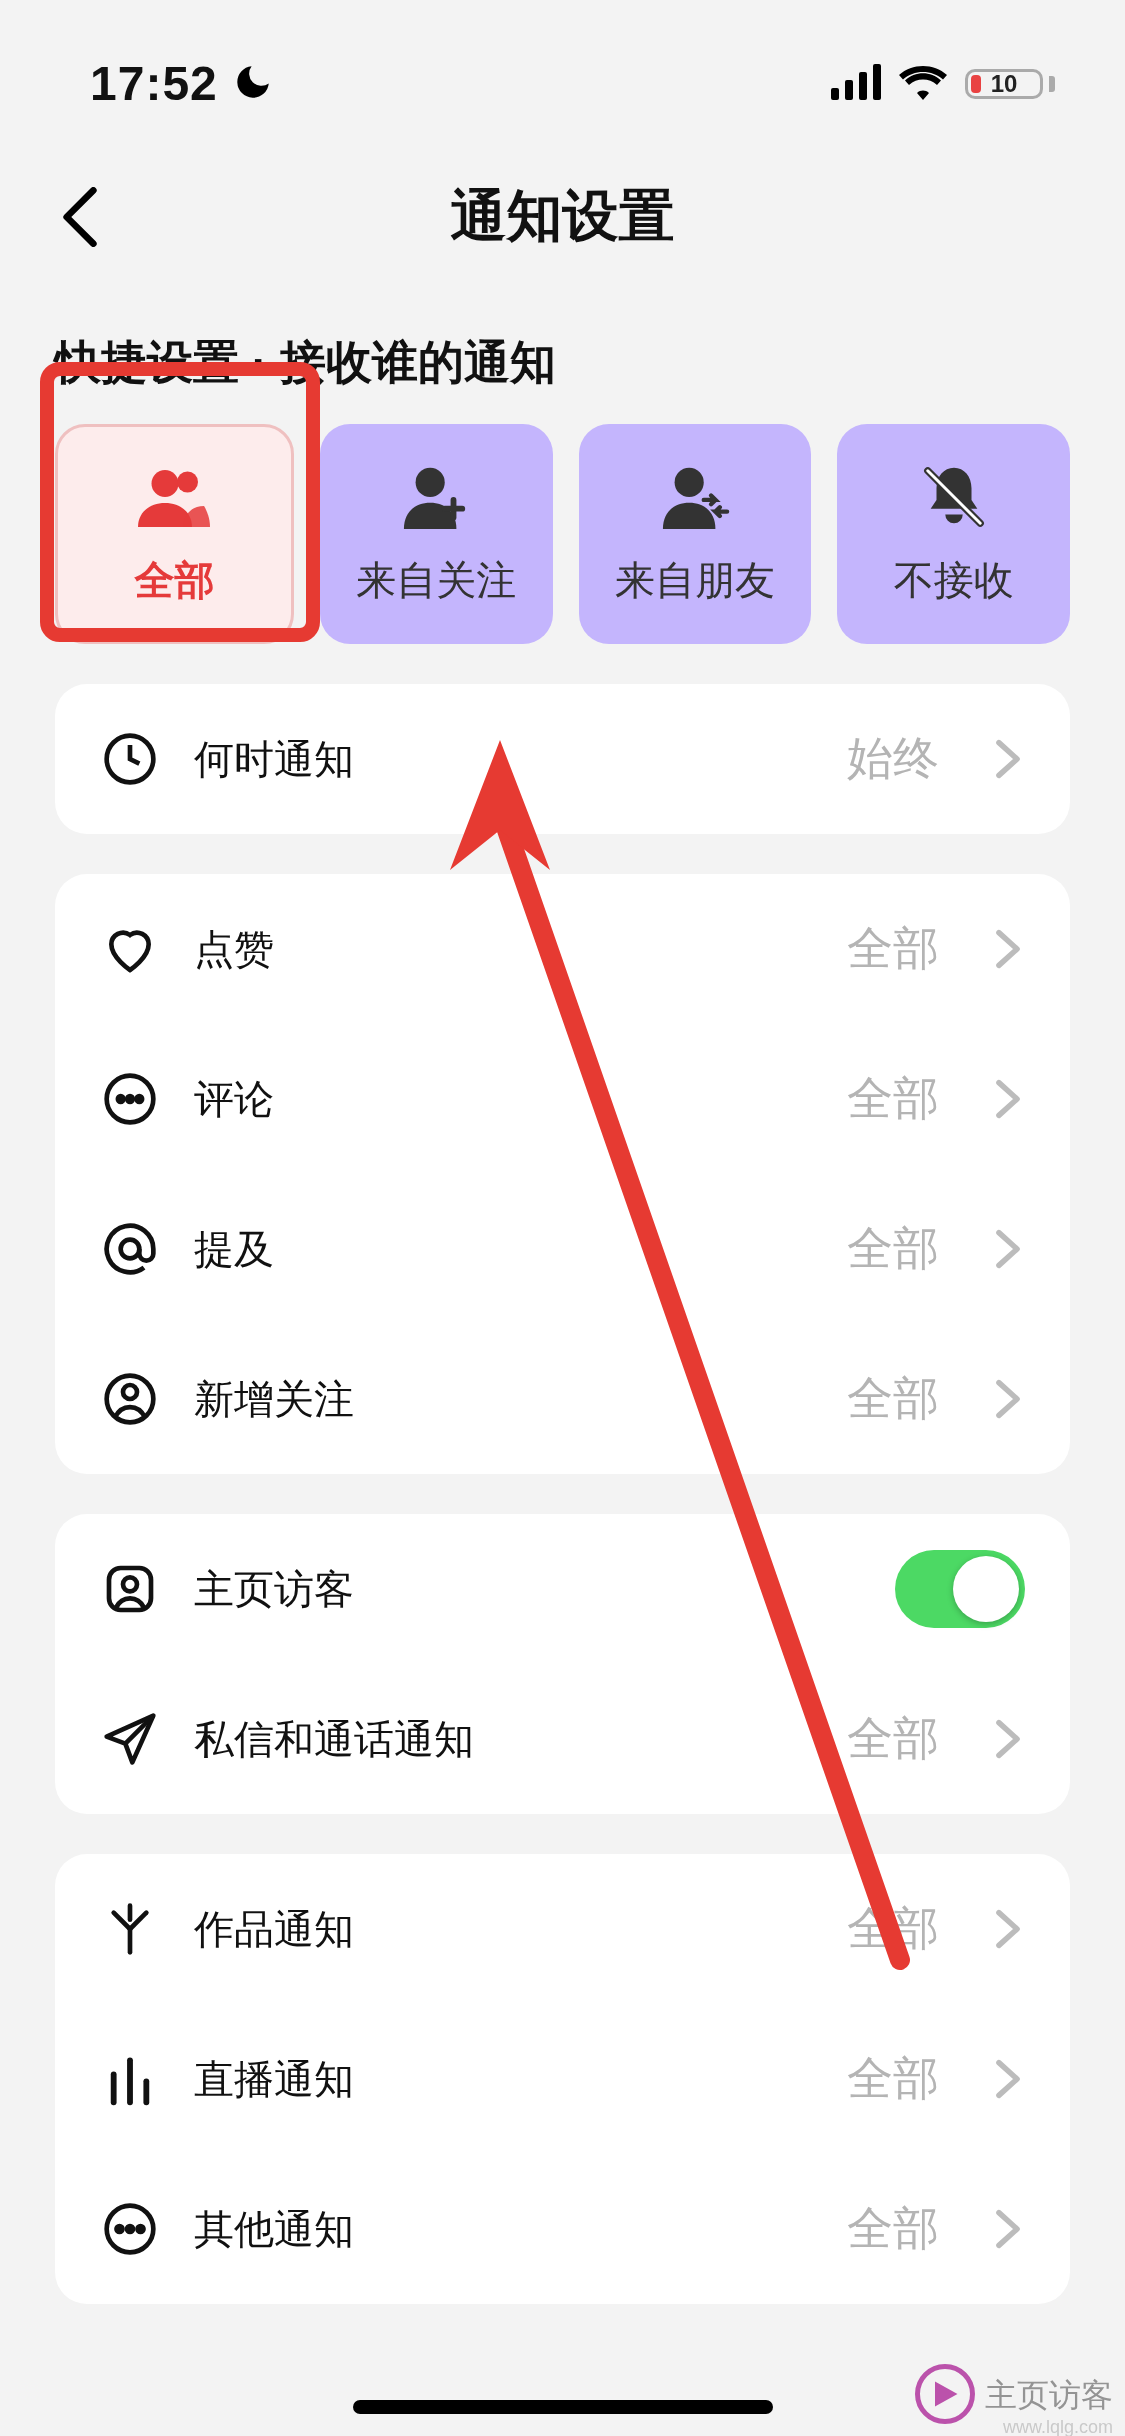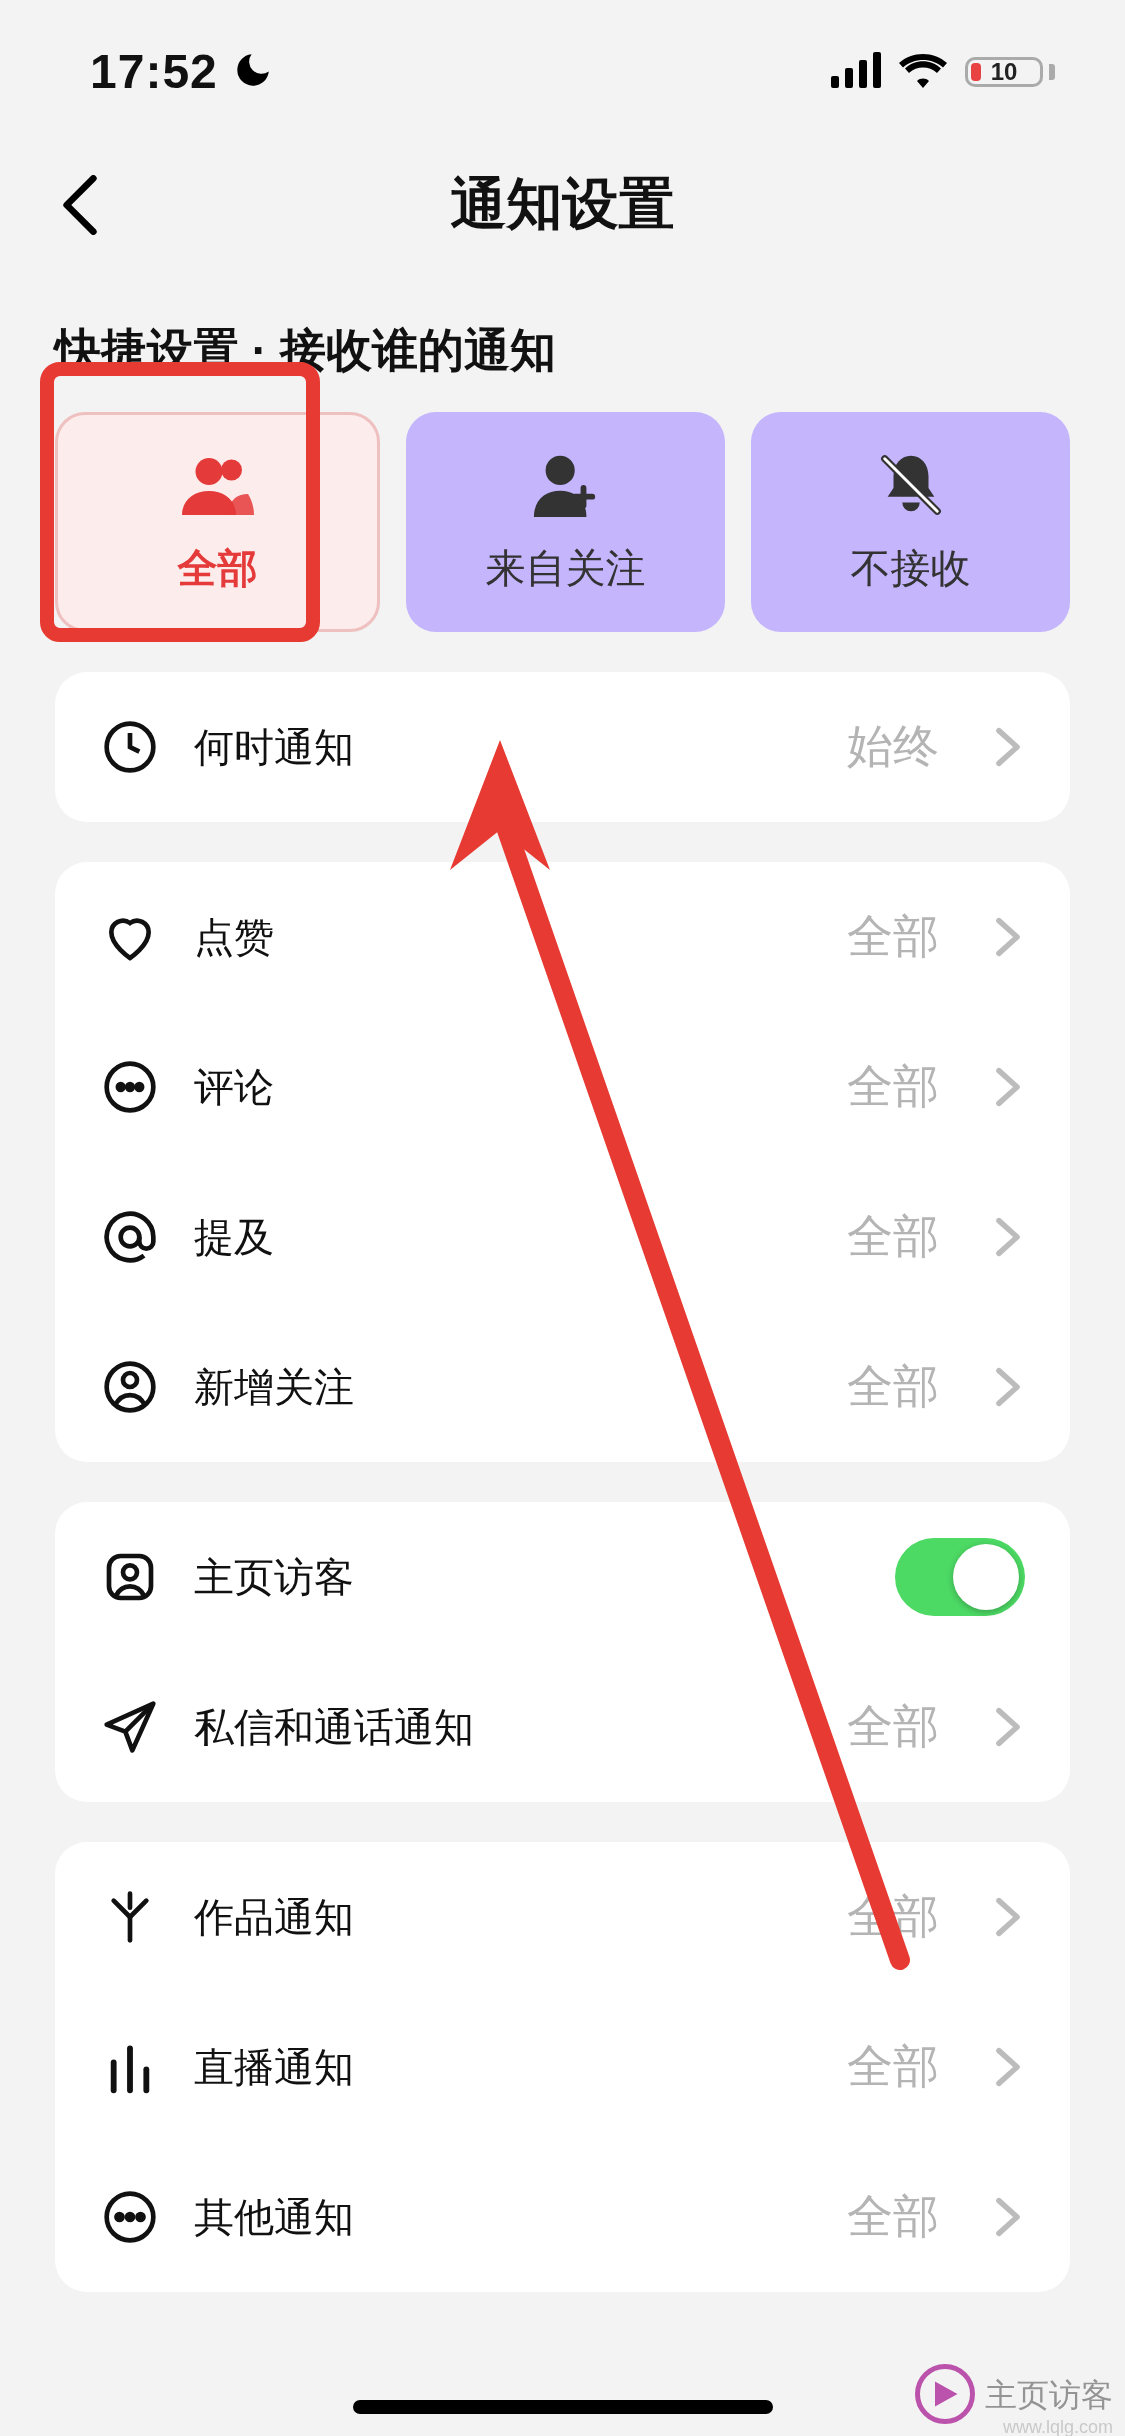--- a/index.html
+++ b/index.html
@@ -12,20 +12,21 @@
     overflow: hidden;
   }
 
   
   .status-bar {
     display: flex;
     align-items: center;
     justify-content: space-between;
     height: 130px;
     padding: 13px 70px 0 90px;
+    margin-top: 12px;
   }
   .status-left { display: flex; align-items: center; gap: 14px; }
   .status-time { font-size: 48px; font-weight: 700; letter-spacing: 1px; }
   .status-right { display: flex; align-items: center; gap: 18px; }
   .battery {
     display: flex; align-items: center; gap: 6px;
   }
   .battery-body {
     width: 78px; height: 30px; border: 3px solid #aaa; border-radius: 10px;
     position: relative;
@@ -232,20 +233,31 @@
         <path d="M2 46c0-12 8-18 18-18s18 6 18 18H2z"></path>
         <rect x="34" y="24" width="4" height="16" rx="2"></rect>
         <rect x="28" y="30" width="16" height="4" rx="2"></rect>
       </svg>
     </span>
     <span class="qlabel">来自关注</span>
   </div>
   <div class="quick-card">
     <span class="qicon">
       <svg width="70" height="70" viewBox="0 0 48 48" fill="#333">
+        <circle cx="20" cy="14" r="10"></circle>
+        <path d="M2 46c0-12 8-18 18-18s18 6 18 18H2z"></path>
+        <path d="M30 26l8 0l-3-3m3 3l-3 3" stroke="#333" stroke-width="3" fill="none" stroke-linecap="round"></path>
+        <path d="M46 34l-8 0l3 3m-3-3l3-3" stroke="#333" stroke-width="3" fill="none" stroke-linecap="round"></path>
+      </svg>
+    </span>
+    <span class="qlabel">来自朋友</span>
+  </div>
+  <div class="quick-card">
+    <span class="qicon">
+      <svg width="70" height="70" viewBox="0 0 48 48" fill="#333">
         <path d="M24 4c-7 0-12 6-12 14v8l-4 6h32l-4-6v-8c0-8-5-14-12-14z"></path>
         <path d="M18 36a6 6 0 0 0 12 0H18z"></path>
         <line x1="6" y1="6" x2="42" y2="42" stroke="#333" stroke-width="5" stroke-linecap="round"></line>
         <line x1="6" y1="6" x2="42" y2="42" stroke="#fff" stroke-width="2" stroke-linecap="round"></line>
       </svg>
     </span>
     <span class="qlabel">不接收</span>
   </div>
 </div>
 

